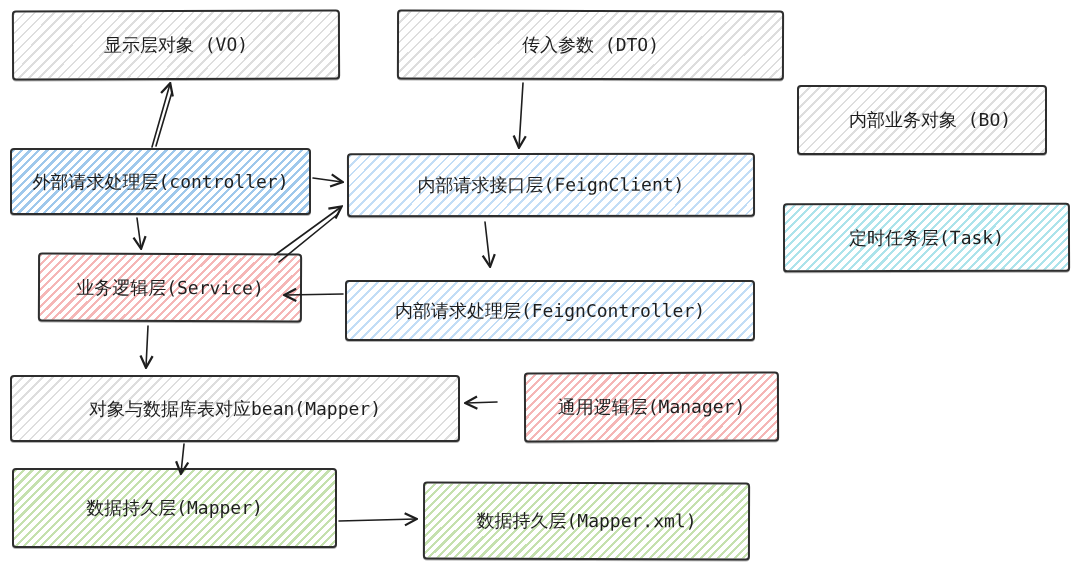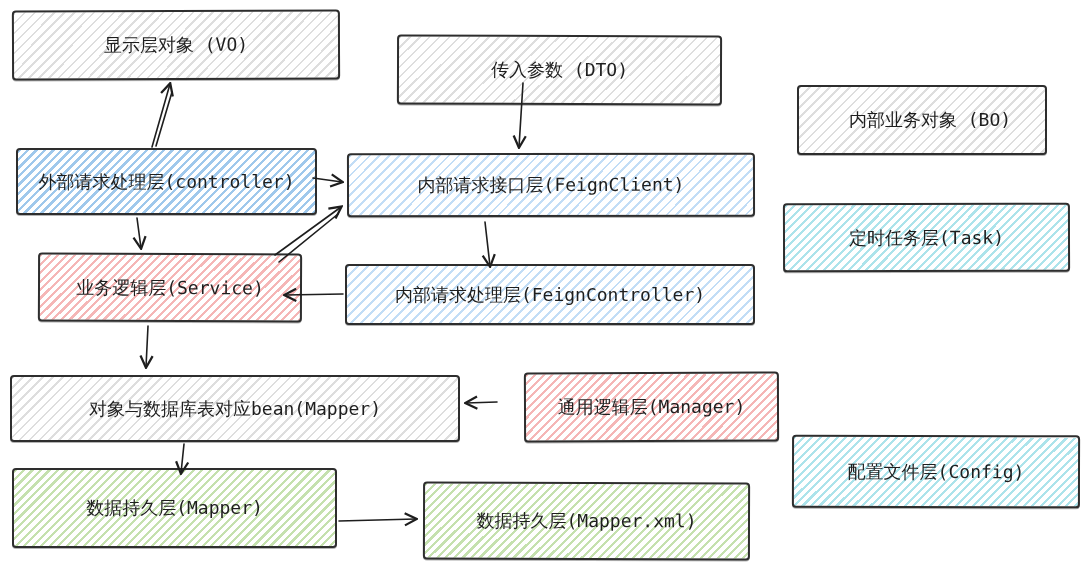--- a/index.html
+++ b/index.html
@@ -21,25 +21,25 @@
   
   .fill-gray      { background-image:repeating-linear-gradient(135deg, rgba(145,145,145,.30) 0 1.8px, transparent 1.8px 7px); }
   .fill-blue      { background-image:repeating-linear-gradient(135deg, rgba(80,155,220,.55) 0 2.4px, transparent 2.4px 6px); }
   .fill-lightblue { background-image:repeating-linear-gradient(135deg, rgba(120,180,235,.45) 0 2px, transparent 2px 7px); }
   .fill-red       { background-image:repeating-linear-gradient(135deg, rgba(235,110,110,.50) 0 2.2px, transparent 2.2px 6px);margin-left:24px; }
   .fill-green     { background-image:repeating-linear-gradient(135deg, rgba(140,195,95,.50) 0 2.2px, transparent 2.2px 6px); }
   .fill-cyan      { background-image:repeating-linear-gradient(135deg, rgba(90,200,215,.50) 0 2.2px, transparent 2.2px 6px); }
 
   
   .n-vo        { left:12px;  top:10px;  width:328px; height:70px; transform:rotate(-0.2deg); }
-  .n-dto       { left:397px; top:10px;  width:325px; height:70px; transform:rotate(0.15deg);margin-top:25px; }
-  .n-ctrl      { left:10px;  top:148px; width:301px; height:67px;margin-left:6px; }
+  .n-dto       { left:397px; top:10px;  width:387px; height:70px; transform:rotate(0.15deg); }
+  .n-ctrl      { left:10px;  top:148px; width:301px; height:67px; }
   .n-fclient   { left:347px; top:153px; width:408px; height:64px; transform:rotate(-0.1deg); }
   .n-service   { left:14px;  top:253px; width:264px; height:69px; transform:rotate(0.2deg); }
-  .n-fctrl     { left:345px; top:264px; width:410px; height:61px; }
+  .n-fctrl     { left:345px; top:280px; width:410px; height:61px; }
   .n-model     { left:10px;  top:375px; width:450px; height:67px; }
   .n-manager   { left:500px; top:372px; width:255px; height:70px; transform:rotate(-0.2deg); }
   .n-mapper    { left:12px;  top:468px; width:325px; height:80px; }
   .n-mapperxml { left:423px; top:482px; width:327px; height:78px; transform:rotate(0.15deg); }
   .n-bo        { left:797px; top:85px;  width:250px; height:70px;padding-left:16px; }
   .n-task      { left:783px; top:203px; width:287px; height:69px; transform:rotate(-0.15deg); }
   .n-listener  { left:787px; top:310px; width:290px; height:70px; }
   .n-config    { left:792px; top:435px; width:288px; height:73px; transform:rotate(0.15deg); }
 
   .arrow-layer { position:absolute; left:0; top:0; width:1089px; height:570px; pointer-events:none; }
@@ -91,23 +91,20 @@
 
   <div class="node fill-gray n-bo">
     <span class="label">内部业务对象 (BO)</span>
   </div>
 
   <div class="node fill-cyan n-task">
     <span class="label">定时任务层(Task)</span>
   </div>
 
 
-  <div class="node fill-cyan n-config">
-    <span class="label">配置文件层(Config)</span>
-  </div>
 
   <svg class="arrow-layer" viewBox="0 0 1089 570" xmlns="http://www.w3.org/2000/svg">
     <defs>
       <marker id="ah" viewBox="0 0 10 10" refX="8.5" refY="5" markerWidth="10" markerHeight="10" orient="auto-start-reverse">
         <path d="M1.5,1.2 L9,5 L1.5,8.8" fill="none" stroke="#1e1e1e" stroke-width="1.4"></path>
       </marker>
     </defs>
     <g fill="none" stroke="#1e1e1e" stroke-width="1.6" stroke-linecap="round">
       <path d="M152,147 L170,84" marker-end="url(#ah)"></path>
       <path d="M156,146 L172,92"></path>

